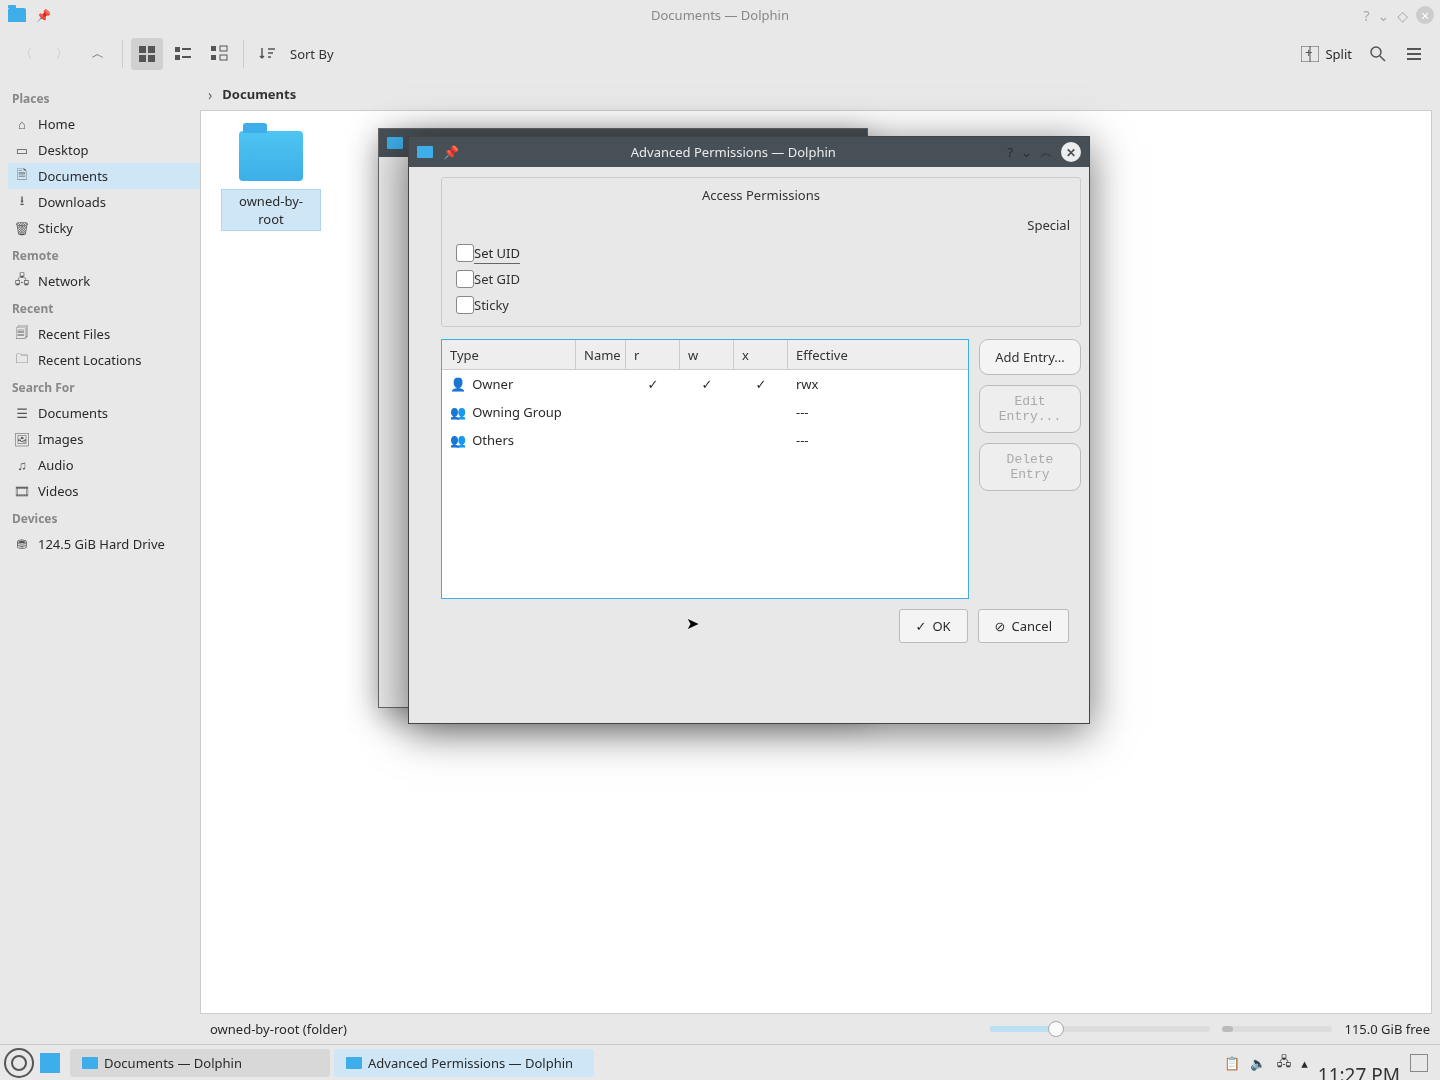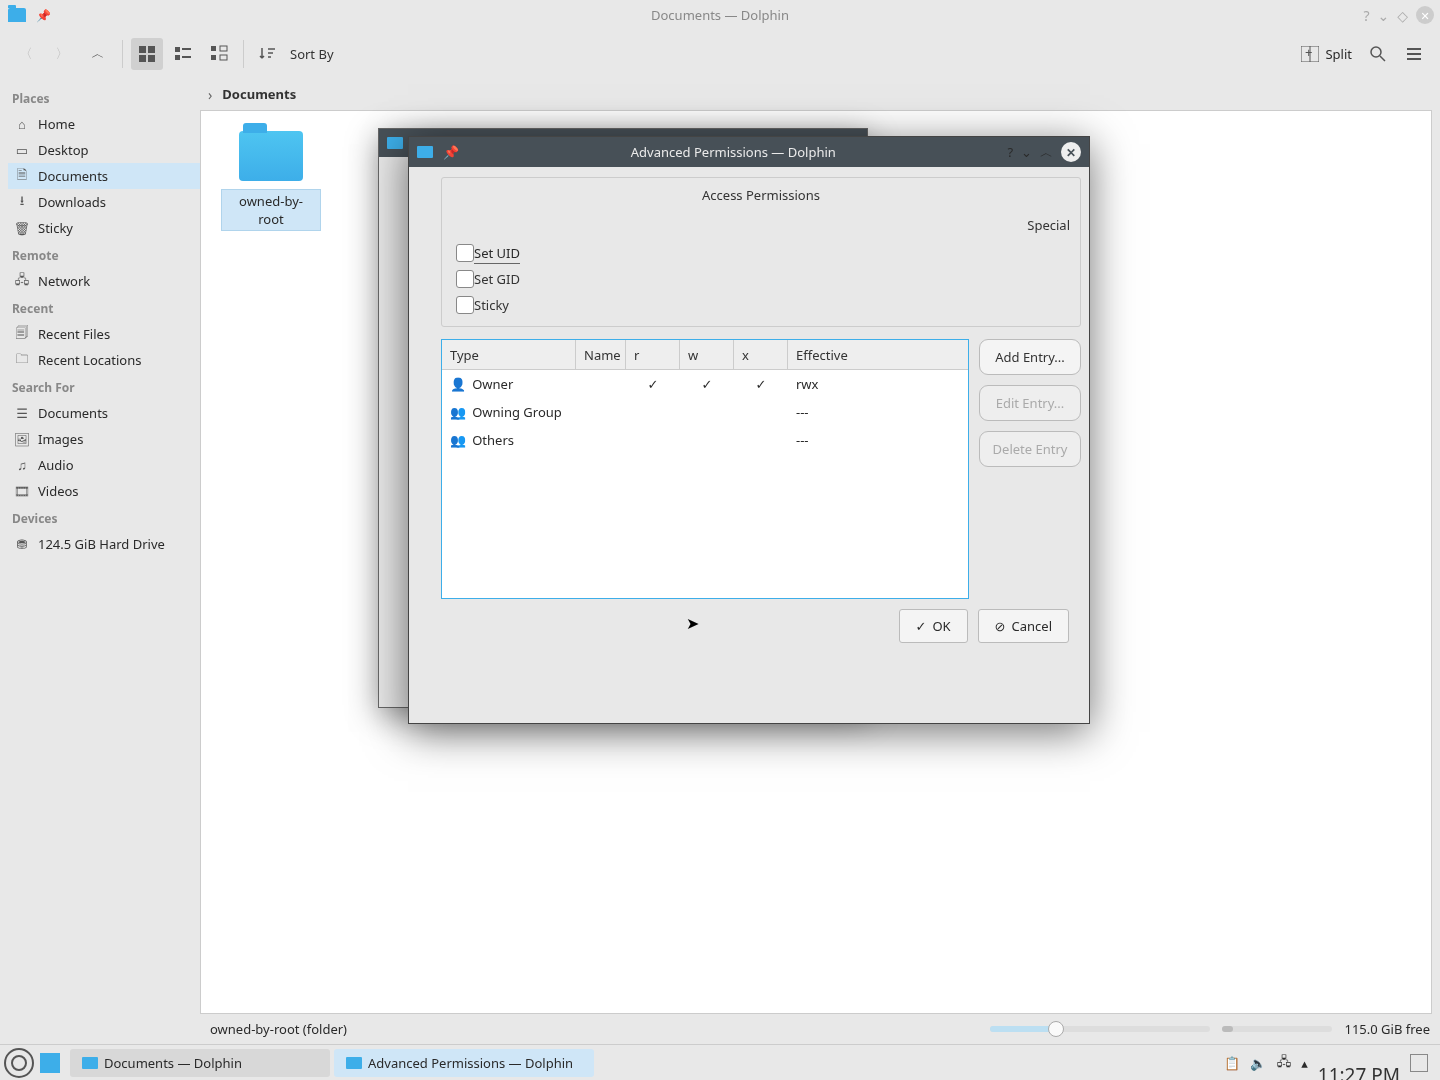--- a/index.html
+++ b/index.html
@@ -87,21 +87,21 @@
   .pt-head div{padding:0 8px;color:#333;border-right:1px solid #ccc;height:100%;display:flex;align-items:center;}
   .pt-head div:last-child{border-right:none;}
   .col-type{width:134px;} .col-name{width:50px;text-align:right;} .col-r{width:54px;} .col-w{width:54px;} .col-x{width:54px;} .col-eff{flex:1;}
   .pt-row{display:flex;height:28px;align-items:center;}
   .pt-row div{padding:0 8px;}
   .pt-row .col-type{display:flex;align-items:center;gap:6px;}
   .check{text-align:center;}
   
   .side-btns{width:102px;display:flex;flex-direction:column;gap:10px;}
   .btn{border:1px solid #bbb;background:#f4f4f4;border-radius:9px;padding:8px 4px;text-align:center;color:#333;}
-  .btn.disabled{color:#aaa;background:#eee;}
+  .btn.disabled{color:#aaa;background:#eee;font-family:Liberation Mono, monospace;}
   
   .dlg-buttons{display:flex;justify-content:flex-end;gap:10px;padding:10px 12px 0 12px;}
   .dlg-btn{border:1px solid #bbb;background:#f4f4f4;border-radius:3px;padding:7px 16px;display:flex;align-items:center;gap:6px;}
   
   .cursor{position:absolute;left:686px;top:612px;font-size:16px;color:#000;pointer-events:none;}
   
   svg{display:block;}
 </style>
 </head>
 <body>

